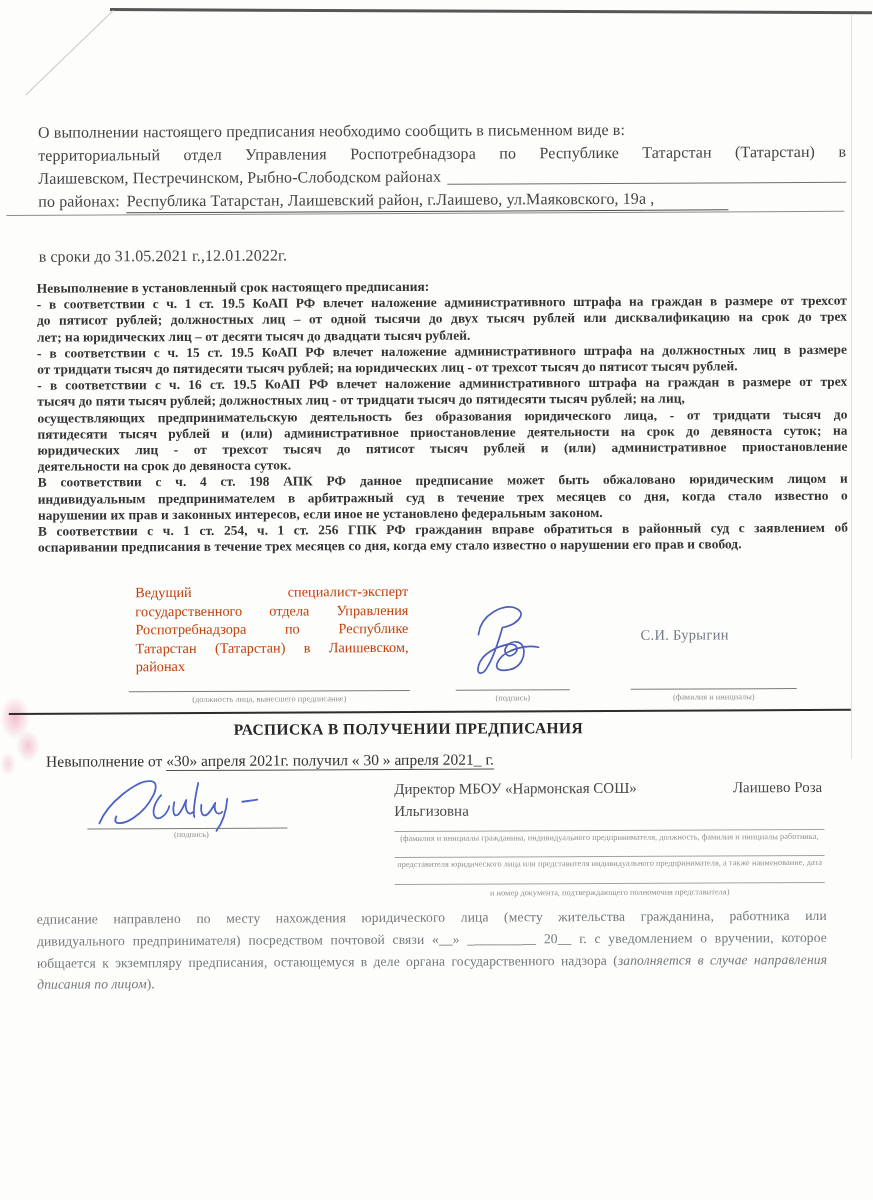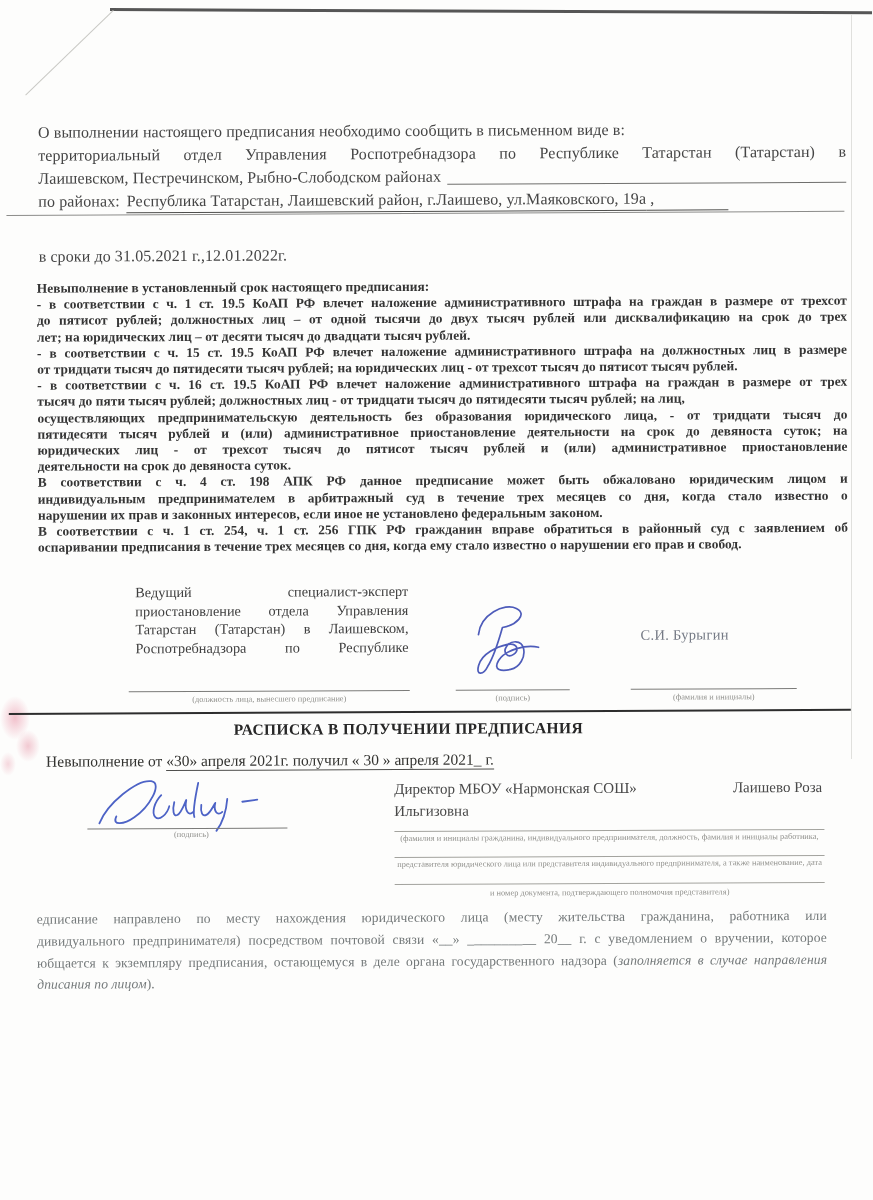--- a/index.html
+++ b/index.html
@@ -14,21 +14,21 @@
   
   .t16{font-size:16px;line-height:23px;color:#454545;letter-spacing:.1px;}
   .jl{text-align:justify;text-align-last:justify;}
   .nsw{white-space:nowrap;}
   .u{border-bottom:1px solid #4f4f4d;}
   .fillrule{flex:1;border-bottom:1px solid #6f6f6d;margin:0 0 3px 6px;}
   .hl{height:0;border-top:1px solid #8c8c8a;}
   
   .pen{font-size:13.4px;font-weight:bold;line-height:16.2px;color:#353535;letter-spacing:.05px;}
   
-  .role{font-size:14.3px;line-height:18.6px;color:#404040;}
+  .role{font-size:14.3px;line-height:18.6px;color:#c2410c;}
   .cap{font-size:8.4px;color:#8f8f8b;text-align:center;line-height:10px;}
   .sigline{height:0;border-top:1px solid #7b7b79;}
   .name{font-size:14.5px;color:#757a85;letter-spacing:.3px;}
   
   .divider{height:2px;background:#2d2d2d;}
   .rtitle{font-size:15.5px;font-weight:bold;color:#272727;text-align:center;letter-spacing:.4px;}
   .dline{font-size:15.5px;color:#333330;}
   .dval{border-bottom:1px solid #4f4f4d;padding-bottom:1px;}
   .recip{font-size:15px;line-height:22px;color:#494949;}
   .rrow{display:flex;justify-content:space-between;}
@@ -94,23 +94,24 @@
     <div>деятельности на срок до девяноста суток.</div>
     <div class="jl">В соответствии с ч. 4 ст. 198 АПК РФ данное предписание может быть обжаловано юридическим лицом и</div>
     <div class="jl">индивидуальным предпринимателем в арбитражный суд в течение трех месяцев со дня, когда стало известно о</div>
     <div>нарушении их прав и законных интересов, если иное не установлено федеральным законом.</div>
     <div class="jl">В соответствии с ч. 1 ст. 254, ч. 1 ст. 256 ГПК РФ гражданин вправе обратиться в районный суд с заявлением об</div>
     <div>оспаривании предписания в течение трех месяцев со дня, когда ему стало известно о нарушении его прав и свобод.</div>
   </div>
 
   <div class="abs role" style="left:135px;top:582px;width:273px">
     <div class="jl">Ведущий специалист-эксперт</div>
-    <div class="jl">приостановление отдела Управления</div>
+    <div class="jl">государственного отдела Управления</div>
+    <div class="jl">Роспотребнадзора по Республике</div>
     <div class="jl">Татарстан (Татарстан)  в Лаишевском,</div>
-    <div class="jl">Роспотребнадзора по Республике</div>
+    <div>районах</div>
   </div>
 
   <svg class="abs sig" style="left:462px;top:597px" width="108" height="90" viewBox="0 0 108 90">
     <path d="M16,38 C18,18 42,6 54,12 C66,18 53,29 40,31 C36,45 32,59 25,70 C21,78 13,80 16,69 C19,57 35,50 45,48 C55,46 57,54 51,58 C45,62 40,56 44,50 C48,44 59,43 61,52 C63,61 57,71 48,73 C39,75 30,74 36,64 C43,53 64,48 76,51"></path>
   </svg>
   <div class="abs name" style="left:640px;top:628px;width:160px">С.И. Бурыгин</div>
 
   <div class="abs sigline" style="left:128px;top:690px;width:281px"></div>
   <div class="abs sigline" style="left:455px;top:690px;width:114px"></div>
   <div class="abs sigline" style="left:630px;top:690px;width:166px"></div>

